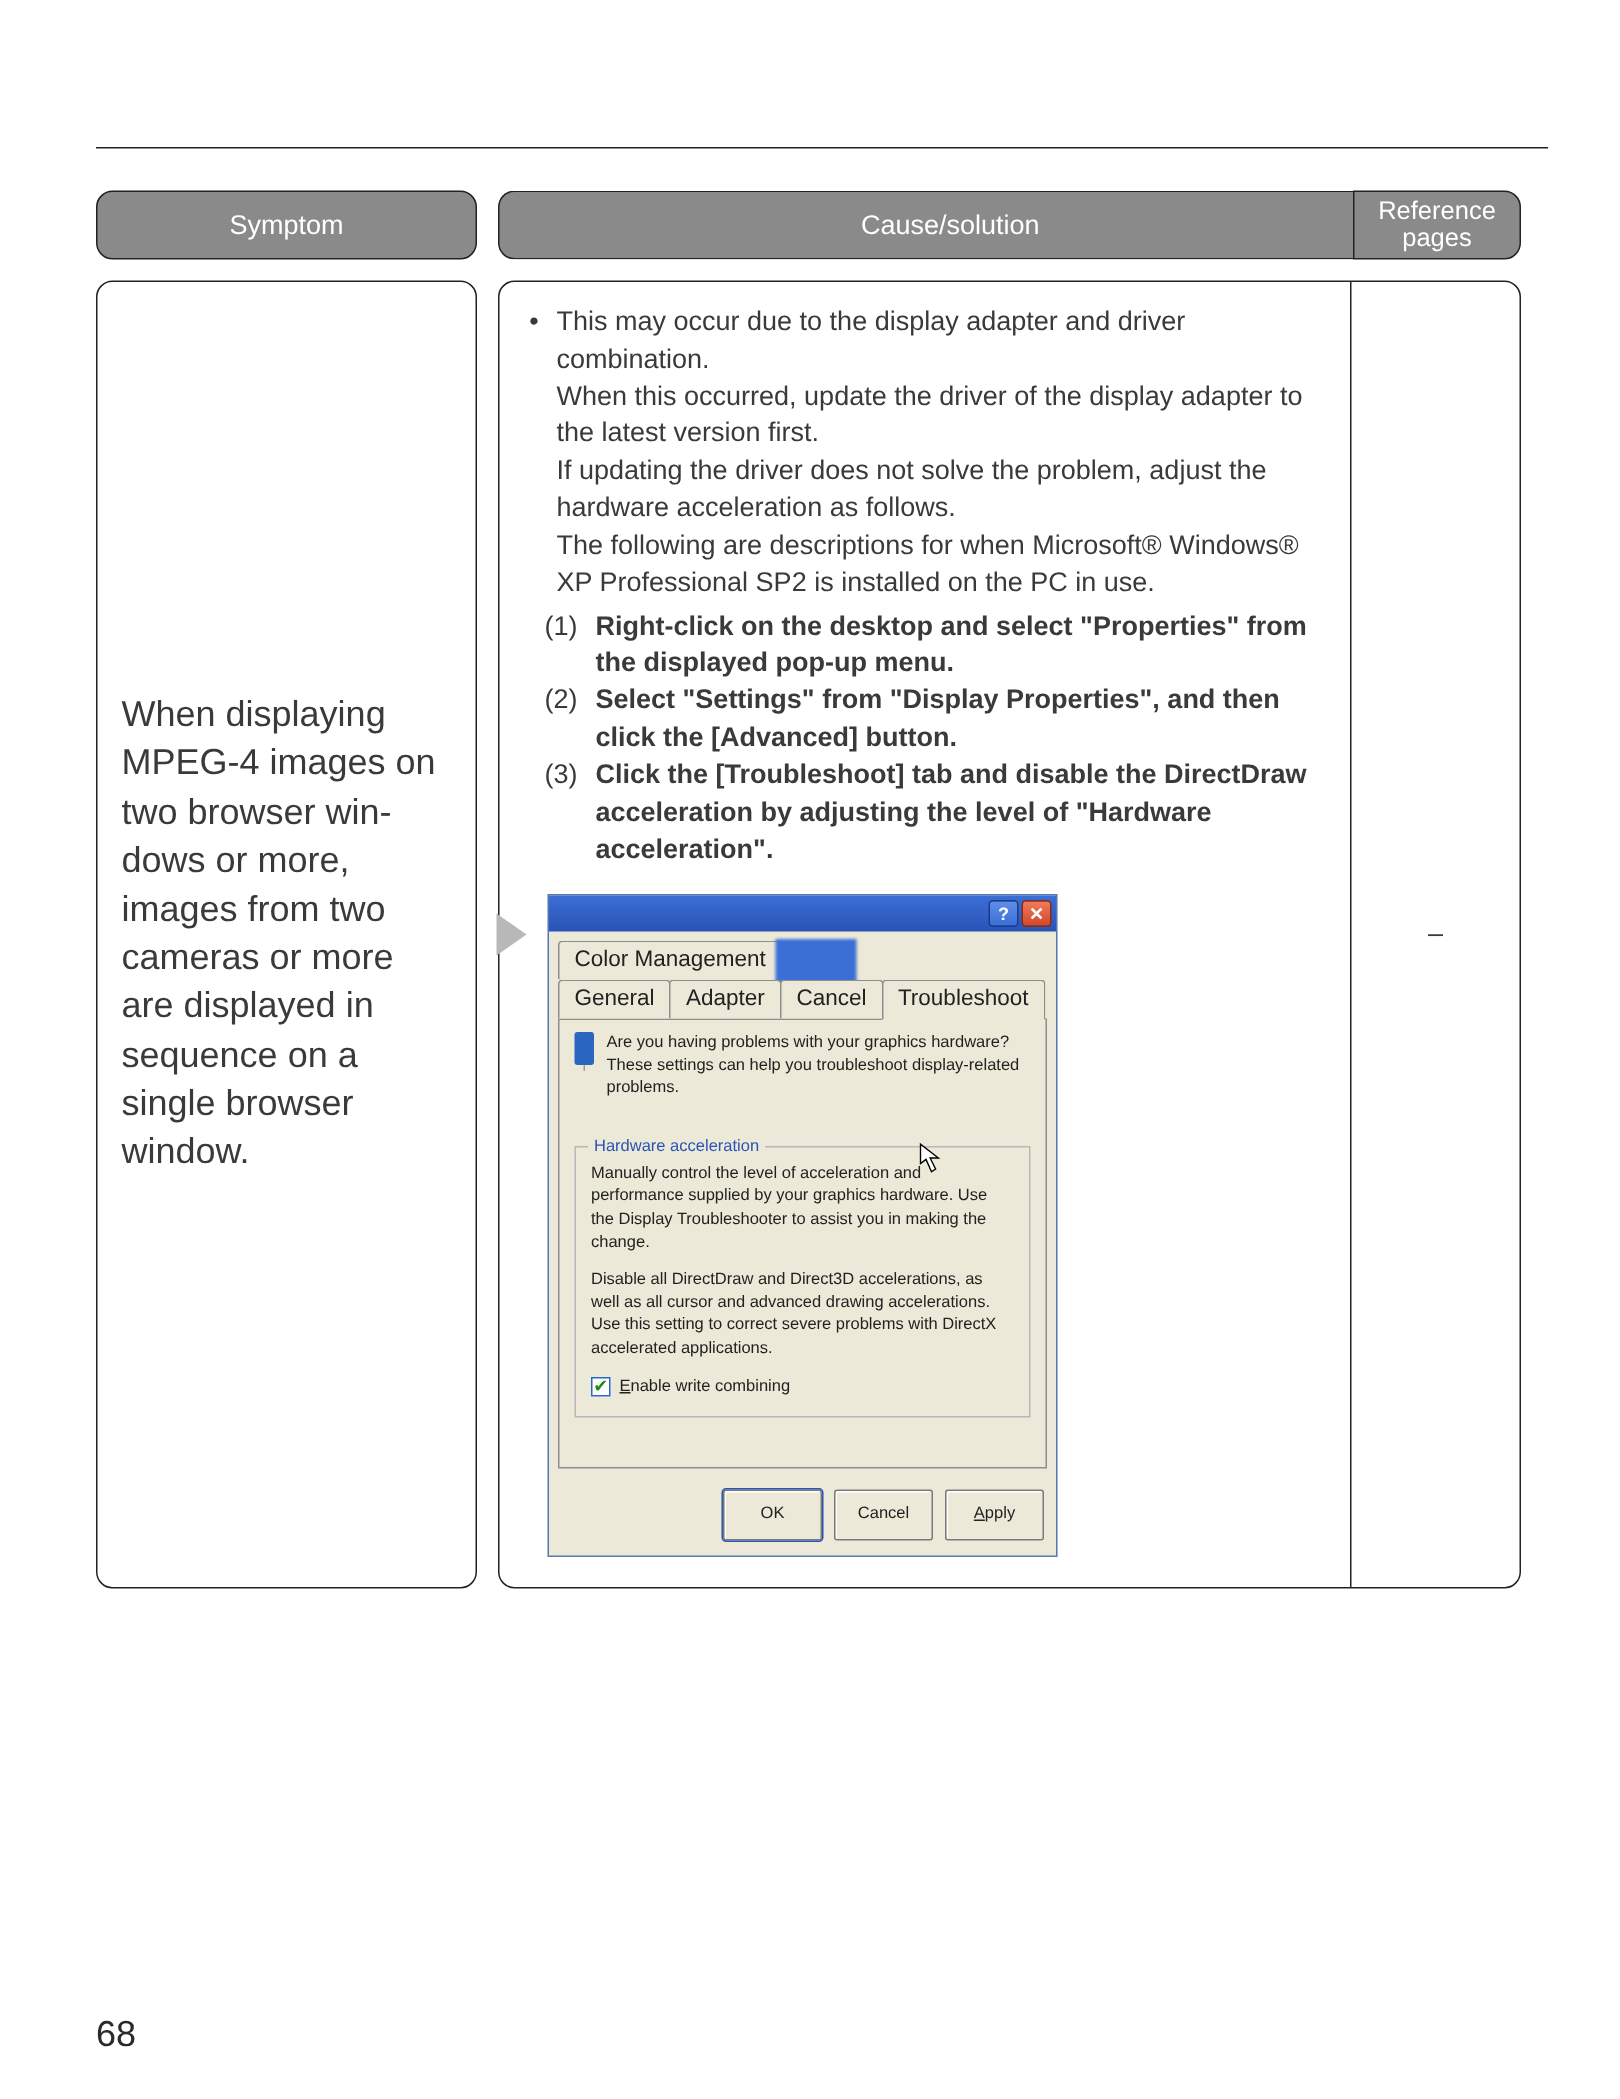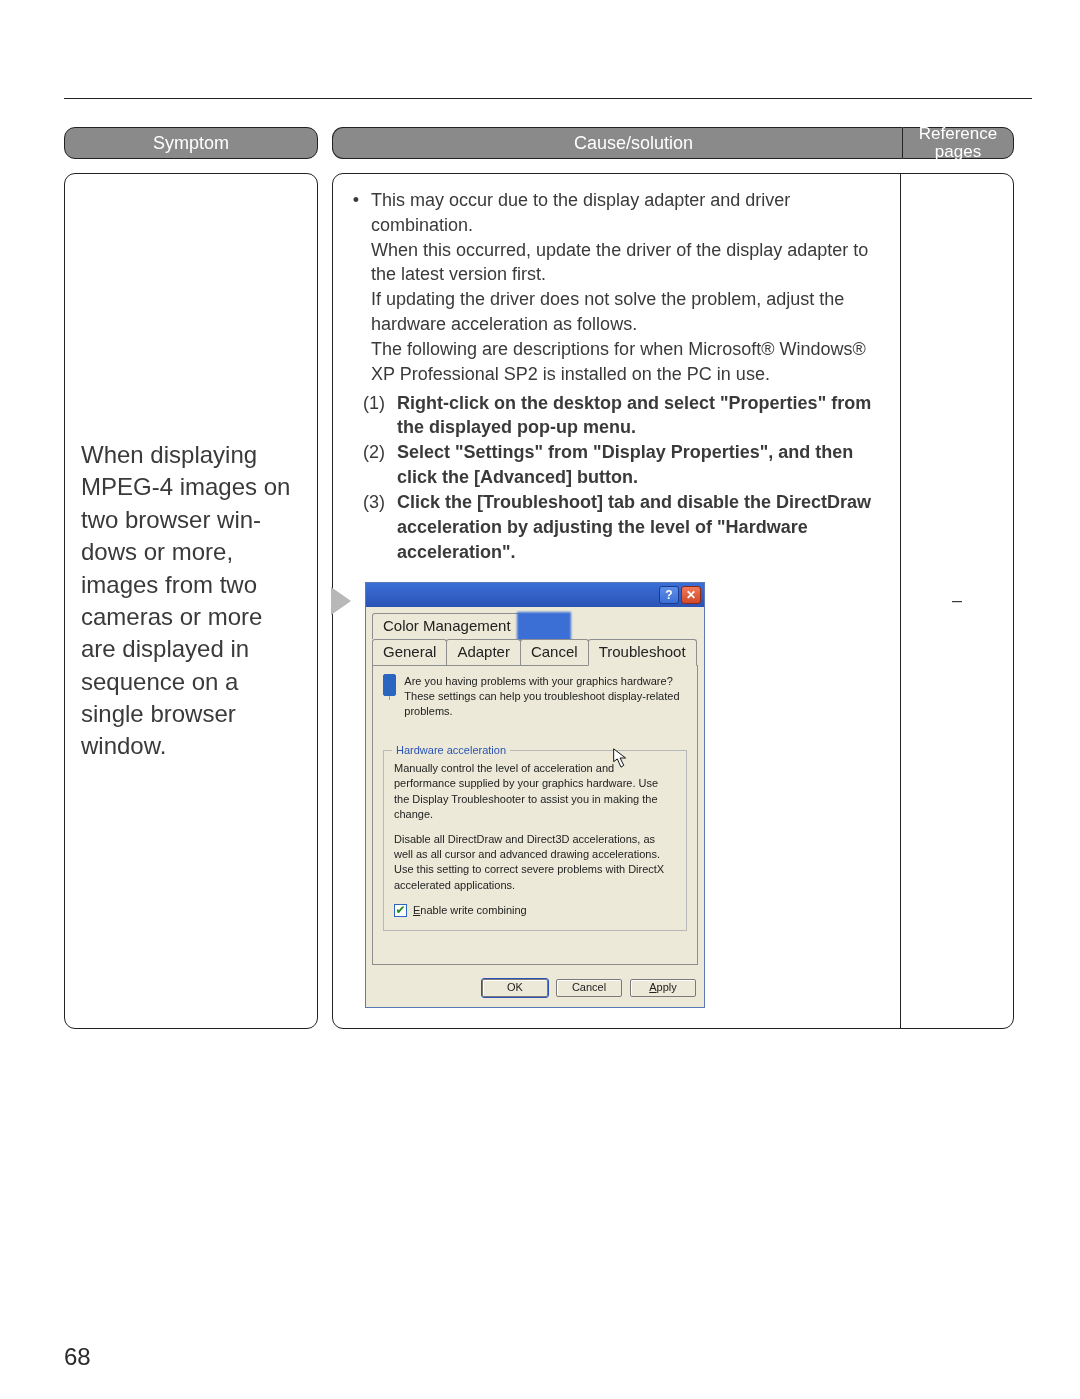--- a/index.html
+++ b/index.html
@@ -5,21 +5,21 @@
   * { box-sizing: border-box; margin: 0; padding: 0; }
   html, body { width: 1080px; height: 1399px; background: #fff; font-family: Arial, Helvetica, sans-serif; color: #3a3a3a; }
   .page { padding: 98px 48px 40px 64px; position: relative; height: 100%; }
   .hr-top { border-top: 1.5px solid #222; margin-bottom: 28px; }
 
   
   .head-row { display: flex; gap: 14px; margin-bottom: 14px; }
   .pill {
     background: #8a8a8a; color: #fff; font-size: 18px; display: flex;
     align-items: center; justify-content: center; border: 1.5px solid #222;
-    border-radius: 11px; height: 32px;
+    border-radius: 11px; height: 46px;
   }
   .pill.sym { width: 254px; }
   .pill.cause { width: 410px; }
   .pill.ref { width: 112px; font-size: 17px; line-height: 1.05; text-align: center; }
   .cr-wrap { display:flex; gap:0; width: 682px; }
   .cr-wrap .pill.cause { flex: 1; border-top-right-radius: 0; border-bottom-right-radius: 0; border-right: none; padding-left: 32px; }
   .cr-wrap .pill.ref   { border-top-left-radius: 0; border-bottom-left-radius: 0; }
 
   
   .body-row { display: flex; gap: 14px; align-items: stretch; }
@@ -121,21 +121,21 @@
   .dlg .pointer {
     position:absolute; right:44px; top:-14px; width:22px; height:22px;
   }
   .dlg .pointer svg { width:22px; height:22px; }
 
   .dlg .chk { margin-top:10px; display:flex; align-items:center; gap:6px; }
   .dlg .chk .box { width:13px; height:13px; border:1px solid #2a66c0; background:#fff; display:flex; align-items:center; justify-content:center; color:#1a8a1a; font-size:12px; line-height:1; }
 
   .dlg .btnrow { display:flex; gap:8px; justify-content:flex-end; padding: 8px 8px 10px 0; }
   .dlg .btn {
-    min-width:66px; height:18px; border:1px solid #7a7a7a; background:#ece9d8;
+    min-width:66px; height:34px; border:1px solid #7a7a7a; background:#ece9d8;
     font-size:11px; display:flex; align-items:center; justify-content:center;
     border-radius: 2px; box-shadow: inset 1px 1px 0 #fff;
   }
   .dlg .btn.default { outline: 1px solid #2a53b5; }
   .ul { text-decoration: underline; }
 
   .pagenum { position:absolute; bottom:28px; left:64px; font-size:24px; color:#2a2a2a; }
 </style>
 </head>
 <body>

